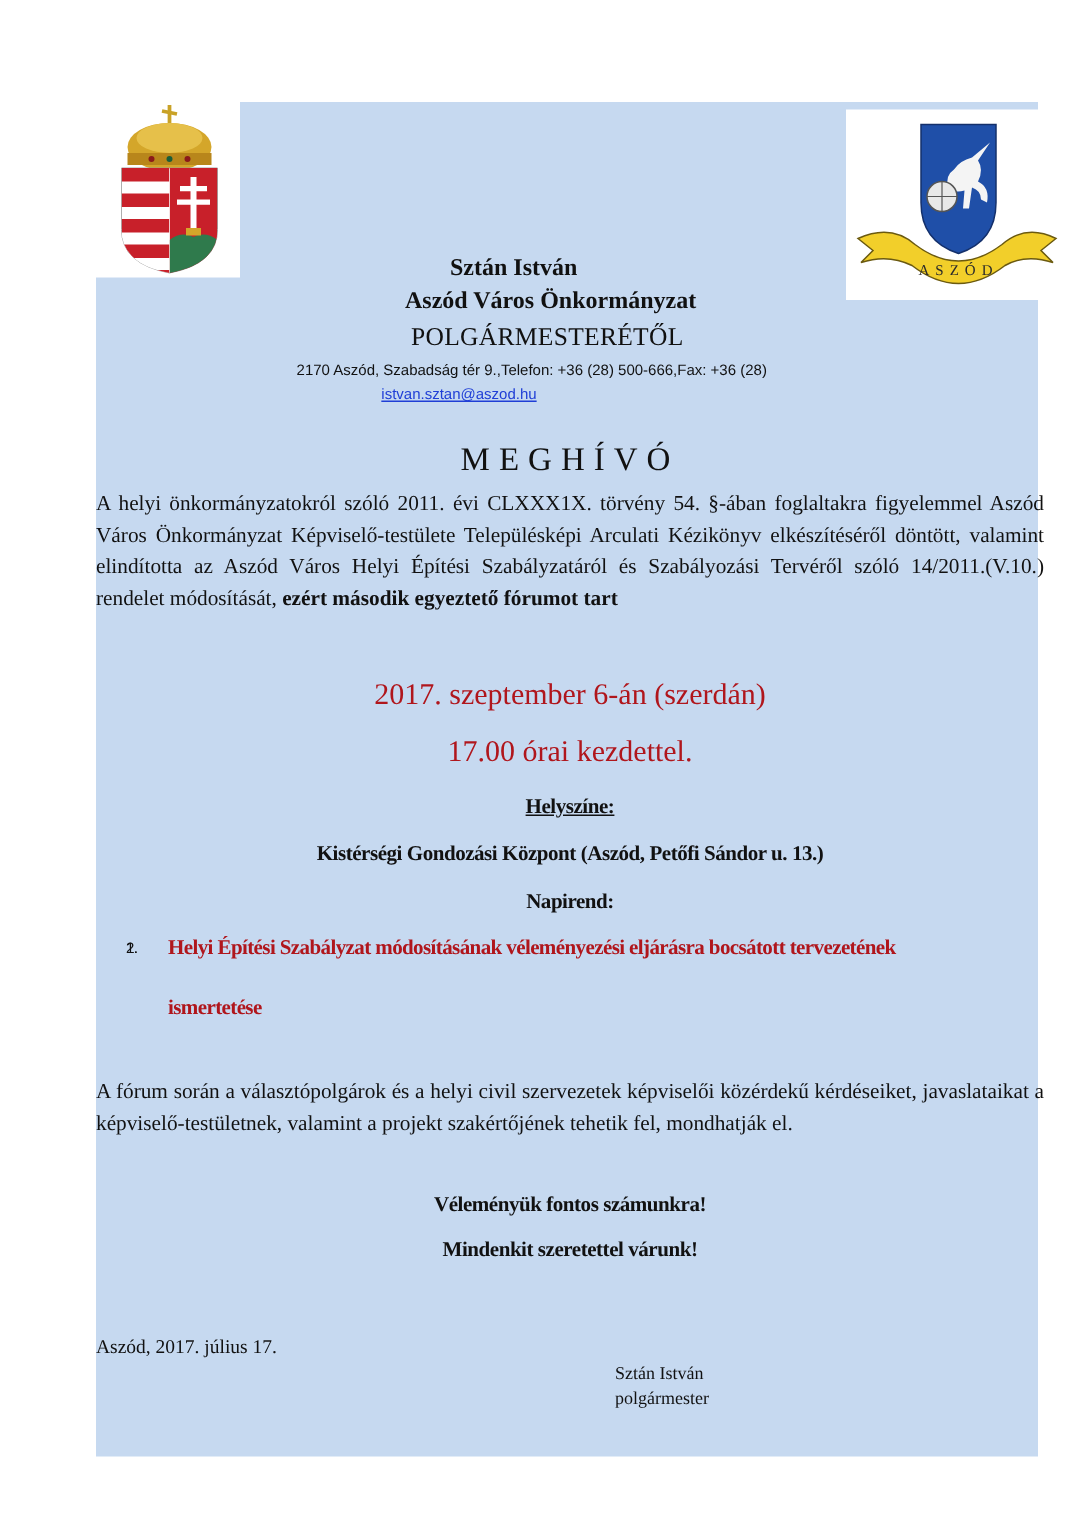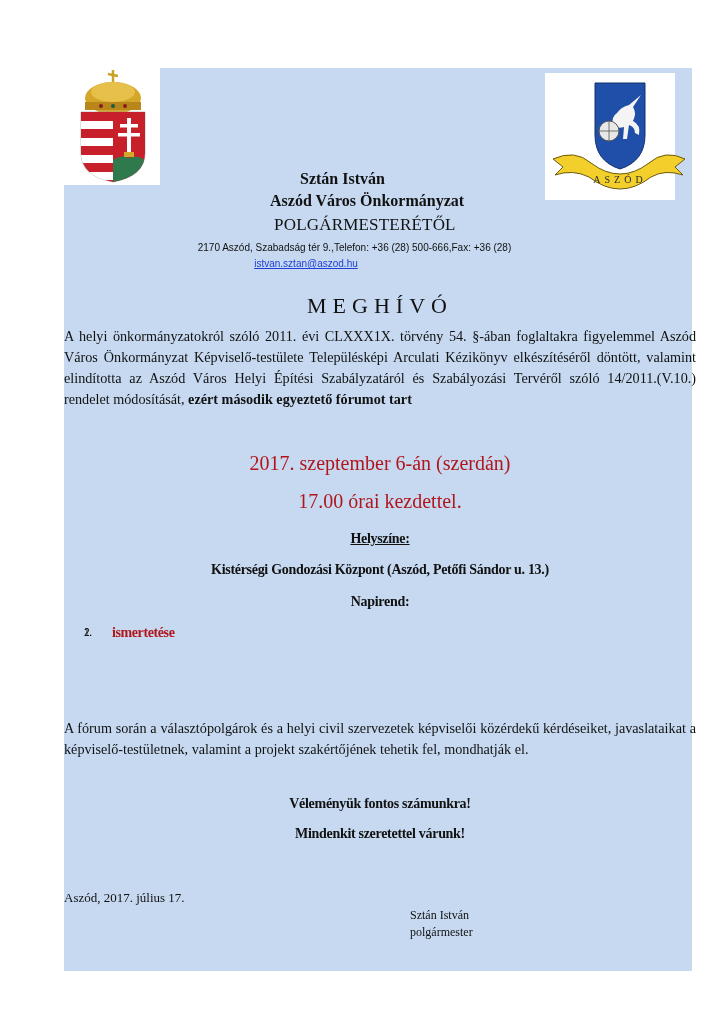--- a/index.html
+++ b/index.html
@@ -1,40 +1,40 @@
 <!DOCTYPE html>
 <html><head>
 <meta charset="utf-8">
 <style>
   html, body { margin:0; padding:0; background:#ffffff; }
   body { width:724px; height:1024px; position:relative; overflow:hidden; font-family:"Liberation Serif", "DejaVu Serif", serif; color:#111; }
   .page { position:absolute; left:64px; top:68px; width:628px; height:903px; background:#c6d9f0; }
   .emblem-left { position:absolute; left:64px; top:68px; width:96px; height:117px; background:#ffffff; }
-  .emblem-right { position:absolute; left:545px; top:73px; width:130px; height:127px; background:#ffffff; }
+  .emblem-right { position:absolute; left:564px; top:73px; width:130px; height:127px; background:#ffffff; }
   .abs { position:absolute; white-space:nowrap; }
   .name { left:300px; top:170px; font-size:16px; font-weight:bold; }
   .org { left:270px; top:192px; font-size:16px; font-weight:bold; }
   .from { left:274px; top:215px; font-size:17px; font-weight:normal; letter-spacing:0.2px; }
   .address { left:0; width:709px; text-align:center; top:242px; font-family:"Liberation Sans", sans-serif; font-size:10px; }
   .email { left:0; width:612px; text-align:center; top:258px; font-family:"Liberation Sans", sans-serif; font-size:10px; color:#1f3ed6; text-decoration:underline; }
   .title { left:0; width:760px; text-align:center; top:293px; font-size:22px; letter-spacing:6px; }
   .para { position:absolute; left:64px; width:632px; font-size:14.2px; line-height:21px; text-align:justify; }
   .p1 { top:326px; }
   .p1 b { font-weight:bold; }
   .red-center { left:0; width:760px; text-align:center; color:#b0161c; font-size:20px; }
   .date { top:452px; }
   .time { top:490px; }
   .center-bold { left:0; width:760px; text-align:center; font-size:14px; font-weight:bold; letter-spacing:-0.3px; }
   .loc-label { top:531px; text-decoration:underline; }
   .loc { top:562px; }
   .agenda-label { top:594px; }
   .agenda { position:absolute; left:84px; top:624px; font-size:14px; font-weight:bold; color:#b0161c; letter-spacing:-0.4px; line-height:18px; }
   .agenda .item { position:relative; padding-left:28px; white-space:nowrap; }
   .agenda .num { position:absolute; left:0; top:0; font-family:"Liberation Sans", sans-serif; font-size:10px; font-weight:normal; color:#111; }
-  .agenda .cont { padding-left:28px; }
+  .agenda .cont { margin-top:22px; padding-left:28px; }
   .p2 { top:718px; }
   .closing1 { top:796px; }
   .closing2 { top:826px; }
   .place-date { left:64px; top:890px; font-size:13px; }
   .sig-name { left:410px; top:908px; font-size:12px; }
   .sig-title { left:410px; top:925px; font-size:12px; }
 </style>
 </head>
 <body>
 
@@ -111,20 +111,21 @@
 <div class="abs center-bold loc-label">Helyszíne:</div>
 <div class="abs center-bold loc">Kistérségi Gondozási Központ (Aszód, Petőfi Sándor u. 13.)</div>
 <div class="abs center-bold agenda-label">Napirend:</div>
 
 <div class="agenda">
   <div class="item">
     <span class="num">1.</span>
   </div>
   <div class="item">
     <span class="num">2.</span>
+    <span>Helyi Építési Szabályzat módosításának véleményezési eljárásra bocsátott tervezetének</span>
   </div>
   <div class="cont">ismertetése</div>
 </div>
 
 <div class="para p2">A fórum során a választópolgárok és a helyi civil szervezetek képviselői közérdekű kérdéseiket, javaslataikat a képviselő-testületnek, valamint a projekt  szakértőjének tehetik fel, mondhatják el.</div>
 
 <div class="abs center-bold closing1">Véleményük fontos számunkra!</div>
 <div class="abs center-bold closing2">Mindenkit szeretettel várunk!</div>
 
 <div class="abs place-date">Aszód, 2017. július 17.</div>

